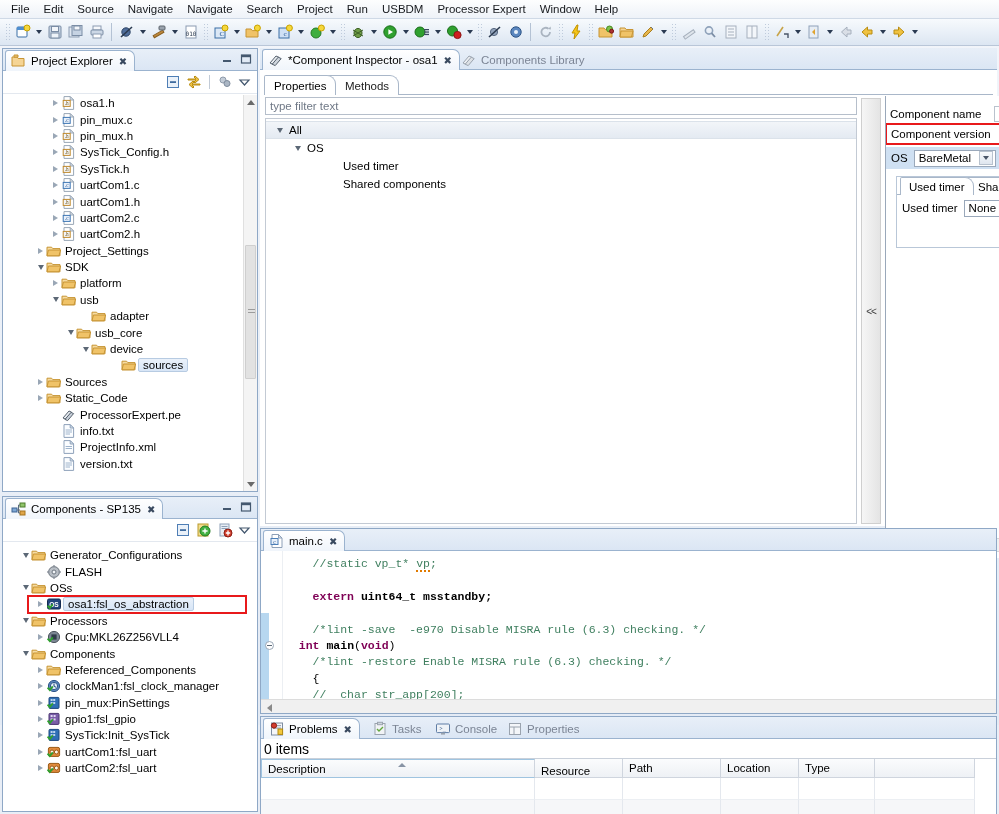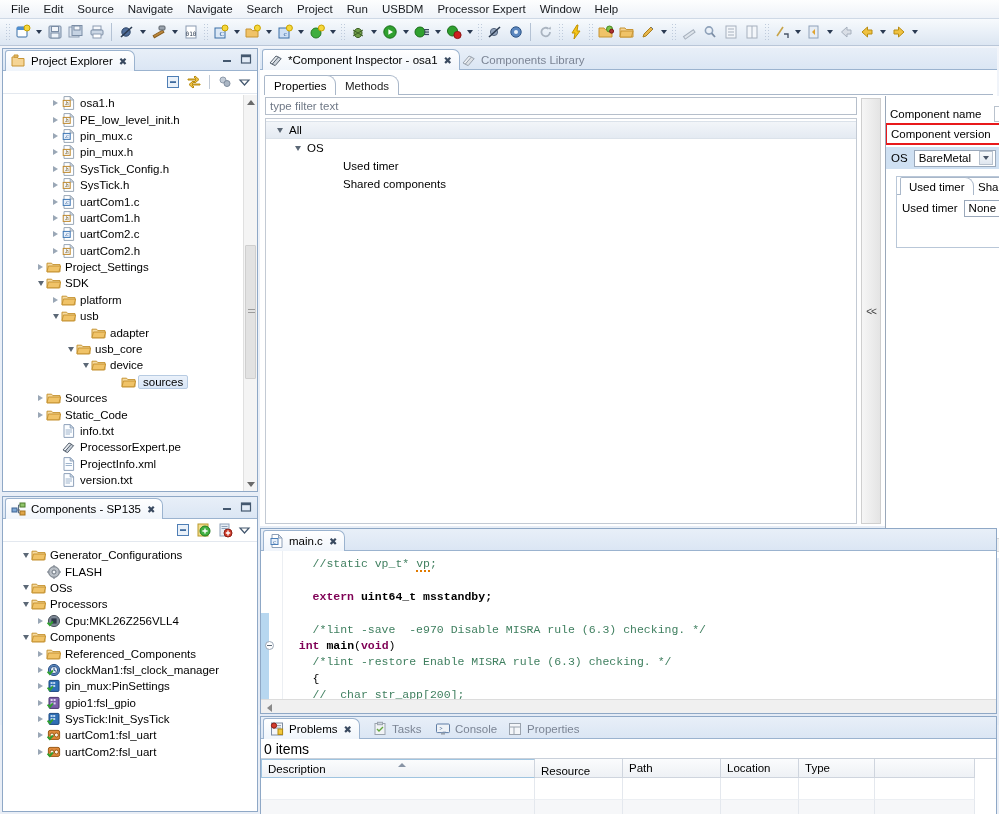--- a/index.html
+++ b/index.html
@@ -484,128 +484,115 @@
               </span>
               <span class="tlabel">osa1.h</span>
             </div>
             <div class="trow">
               <span style="width: 45px; flex: 0 0 45px;"></span>
               <span class="twist collapsed"></span>
               <span class="tico">
                 <svg viewBox="0 0 16 16" class="ico">
                   <path d="M3 1.6h6.2L12.6 5v9.4H3z" fill="#fff" stroke="#9aa7b6"></path>
                   <path d="M9.2 1.6V5h3.4z" fill="#e2e9f1" stroke="#9aa7b6"></path>
+                  <rect x="2.2" y="5.4" width="7" height="6" fill="#e8f0fa" stroke="#3f77b4"></rect>
+                  <text x="5.7" y="10.2" font-size="5.2" text-anchor="middle" fill="#1c4f8f" font-family="serif">.c</text>
+                </svg>
+              </span>
+              <span class="tlabel">pin_mux.c</span>
+            </div>
+            <div class="trow">
+              <span style="width: 45px; flex: 0 0 45px;"></span>
+              <span class="twist collapsed"></span>
+              <span class="tico">
+                <svg viewBox="0 0 16 16" class="ico">
+                  <path d="M3 1.6h6.2L12.6 5v9.4H3z" fill="#fff" stroke="#9aa7b6"></path>
+                  <path d="M9.2 1.6V5h3.4z" fill="#e2e9f1" stroke="#9aa7b6"></path>
                   <rect x="2.2" y="5.4" width="7" height="6" fill="#f1f4f9" stroke="#c08a2e"></rect>
                   <text x="5.7" y="10.2" font-size="5.2" text-anchor="middle" fill="#7a5a14" font-family="serif">.h</text>
                 </svg>
               </span>
-              <span class="tlabel">PE_low_level_init.h</span>
+              <span class="tlabel">pin_mux.h</span>
+            </div>
+            <div class="trow">
+              <span style="width: 45px; flex: 0 0 45px;"></span>
+              <span class="twist collapsed"></span>
+              <span class="tico">
+                <svg viewBox="0 0 16 16" class="ico">
+                  <path d="M3 1.6h6.2L12.6 5v9.4H3z" fill="#fff" stroke="#9aa7b6"></path>
+                  <path d="M9.2 1.6V5h3.4z" fill="#e2e9f1" stroke="#9aa7b6"></path>
+                  <rect x="2.2" y="5.4" width="7" height="6" fill="#f1f4f9" stroke="#c08a2e"></rect>
+                  <text x="5.7" y="10.2" font-size="5.2" text-anchor="middle" fill="#7a5a14" font-family="serif">.h</text>
+                </svg>
+              </span>
+              <span class="tlabel">SysTick_Config.h</span>
+            </div>
+            <div class="trow">
+              <span style="width: 45px; flex: 0 0 45px;"></span>
+              <span class="twist collapsed"></span>
+              <span class="tico">
+                <svg viewBox="0 0 16 16" class="ico">
+                  <path d="M3 1.6h6.2L12.6 5v9.4H3z" fill="#fff" stroke="#9aa7b6"></path>
+                  <path d="M9.2 1.6V5h3.4z" fill="#e2e9f1" stroke="#9aa7b6"></path>
+                  <rect x="2.2" y="5.4" width="7" height="6" fill="#f1f4f9" stroke="#c08a2e"></rect>
+                  <text x="5.7" y="10.2" font-size="5.2" text-anchor="middle" fill="#7a5a14" font-family="serif">.h</text>
+                </svg>
+              </span>
+              <span class="tlabel">SysTick.h</span>
             </div>
             <div class="trow">
               <span style="width: 45px; flex: 0 0 45px;"></span>
               <span class="twist collapsed"></span>
               <span class="tico">
                 <svg viewBox="0 0 16 16" class="ico">
                   <path d="M3 1.6h6.2L12.6 5v9.4H3z" fill="#fff" stroke="#9aa7b6"></path>
                   <path d="M9.2 1.6V5h3.4z" fill="#e2e9f1" stroke="#9aa7b6"></path>
                   <rect x="2.2" y="5.4" width="7" height="6" fill="#e8f0fa" stroke="#3f77b4"></rect>
                   <text x="5.7" y="10.2" font-size="5.2" text-anchor="middle" fill="#1c4f8f" font-family="serif">.c</text>
                 </svg>
               </span>
-              <span class="tlabel">pin_mux.c</span>
+              <span class="tlabel">uartCom1.c</span>
             </div>
             <div class="trow">
               <span style="width: 45px; flex: 0 0 45px;"></span>
               <span class="twist collapsed"></span>
               <span class="tico">
                 <svg viewBox="0 0 16 16" class="ico">
                   <path d="M3 1.6h6.2L12.6 5v9.4H3z" fill="#fff" stroke="#9aa7b6"></path>
                   <path d="M9.2 1.6V5h3.4z" fill="#e2e9f1" stroke="#9aa7b6"></path>
                   <rect x="2.2" y="5.4" width="7" height="6" fill="#f1f4f9" stroke="#c08a2e"></rect>
                   <text x="5.7" y="10.2" font-size="5.2" text-anchor="middle" fill="#7a5a14" font-family="serif">.h</text>
                 </svg>
               </span>
-              <span class="tlabel">pin_mux.h</span>
+              <span class="tlabel">uartCom1.h</span>
+            </div>
+            <div class="trow">
+              <span style="width: 45px; flex: 0 0 45px;"></span>
+              <span class="twist collapsed"></span>
+              <span class="tico">
+                <svg viewBox="0 0 16 16" class="ico">
+                  <path d="M3 1.6h6.2L12.6 5v9.4H3z" fill="#fff" stroke="#9aa7b6"></path>
+                  <path d="M9.2 1.6V5h3.4z" fill="#e2e9f1" stroke="#9aa7b6"></path>
+                  <rect x="2.2" y="5.4" width="7" height="6" fill="#e8f0fa" stroke="#3f77b4"></rect>
+                  <text x="5.7" y="10.2" font-size="5.2" text-anchor="middle" fill="#1c4f8f" font-family="serif">.c</text>
+                </svg>
+              </span>
+              <span class="tlabel">uartCom2.c</span>
             </div>
             <div class="trow">
               <span style="width: 45px; flex: 0 0 45px;"></span>
               <span class="twist collapsed"></span>
               <span class="tico">
                 <svg viewBox="0 0 16 16" class="ico">
                   <path d="M3 1.6h6.2L12.6 5v9.4H3z" fill="#fff" stroke="#9aa7b6"></path>
                   <path d="M9.2 1.6V5h3.4z" fill="#e2e9f1" stroke="#9aa7b6"></path>
                   <rect x="2.2" y="5.4" width="7" height="6" fill="#f1f4f9" stroke="#c08a2e"></rect>
                   <text x="5.7" y="10.2" font-size="5.2" text-anchor="middle" fill="#7a5a14" font-family="serif">.h</text>
                 </svg>
               </span>
-              <span class="tlabel">SysTick_Config.h</span>
-            </div>
-            <div class="trow">
-              <span style="width: 45px; flex: 0 0 45px;"></span>
-              <span class="twist collapsed"></span>
-              <span class="tico">
-                <svg viewBox="0 0 16 16" class="ico">
-                  <path d="M3 1.6h6.2L12.6 5v9.4H3z" fill="#fff" stroke="#9aa7b6"></path>
-                  <path d="M9.2 1.6V5h3.4z" fill="#e2e9f1" stroke="#9aa7b6"></path>
-                  <rect x="2.2" y="5.4" width="7" height="6" fill="#f1f4f9" stroke="#c08a2e"></rect>
-                  <text x="5.7" y="10.2" font-size="5.2" text-anchor="middle" fill="#7a5a14" font-family="serif">.h</text>
-                </svg>
-              </span>
-              <span class="tlabel">SysTick.h</span>
-            </div>
-            <div class="trow">
-              <span style="width: 45px; flex: 0 0 45px;"></span>
-              <span class="twist collapsed"></span>
-              <span class="tico">
-                <svg viewBox="0 0 16 16" class="ico">
-                  <path d="M3 1.6h6.2L12.6 5v9.4H3z" fill="#fff" stroke="#9aa7b6"></path>
-                  <path d="M9.2 1.6V5h3.4z" fill="#e2e9f1" stroke="#9aa7b6"></path>
-                  <rect x="2.2" y="5.4" width="7" height="6" fill="#e8f0fa" stroke="#3f77b4"></rect>
-                  <text x="5.7" y="10.2" font-size="5.2" text-anchor="middle" fill="#1c4f8f" font-family="serif">.c</text>
-                </svg>
-              </span>
-              <span class="tlabel">uartCom1.c</span>
-            </div>
-            <div class="trow">
-              <span style="width: 45px; flex: 0 0 45px;"></span>
-              <span class="twist collapsed"></span>
-              <span class="tico">
-                <svg viewBox="0 0 16 16" class="ico">
-                  <path d="M3 1.6h6.2L12.6 5v9.4H3z" fill="#fff" stroke="#9aa7b6"></path>
-                  <path d="M9.2 1.6V5h3.4z" fill="#e2e9f1" stroke="#9aa7b6"></path>
-                  <rect x="2.2" y="5.4" width="7" height="6" fill="#f1f4f9" stroke="#c08a2e"></rect>
-                  <text x="5.7" y="10.2" font-size="5.2" text-anchor="middle" fill="#7a5a14" font-family="serif">.h</text>
-                </svg>
-              </span>
-              <span class="tlabel">uartCom1.h</span>
-            </div>
-            <div class="trow">
-              <span style="width: 45px; flex: 0 0 45px;"></span>
-              <span class="twist collapsed"></span>
-              <span class="tico">
-                <svg viewBox="0 0 16 16" class="ico">
-                  <path d="M3 1.6h6.2L12.6 5v9.4H3z" fill="#fff" stroke="#9aa7b6"></path>
-                  <path d="M9.2 1.6V5h3.4z" fill="#e2e9f1" stroke="#9aa7b6"></path>
-                  <rect x="2.2" y="5.4" width="7" height="6" fill="#e8f0fa" stroke="#3f77b4"></rect>
-                  <text x="5.7" y="10.2" font-size="5.2" text-anchor="middle" fill="#1c4f8f" font-family="serif">.c</text>
-                </svg>
-              </span>
-              <span class="tlabel">uartCom2.c</span>
-            </div>
-            <div class="trow">
-              <span style="width: 45px; flex: 0 0 45px;"></span>
-              <span class="twist collapsed"></span>
-              <span class="tico">
-                <svg viewBox="0 0 16 16" class="ico">
-                  <path d="M3 1.6h6.2L12.6 5v9.4H3z" fill="#fff" stroke="#9aa7b6"></path>
-                  <path d="M9.2 1.6V5h3.4z" fill="#e2e9f1" stroke="#9aa7b6"></path>
-                  <rect x="2.2" y="5.4" width="7" height="6" fill="#f1f4f9" stroke="#c08a2e"></rect>
-                  <text x="5.7" y="10.2" font-size="5.2" text-anchor="middle" fill="#7a5a14" font-family="serif">.h</text>
-                </svg>
-              </span>
               <span class="tlabel">uartCom2.h</span>
             </div>
             <div class="trow">
               <span style="width: 30px; flex: 0 0 30px;"></span>
               <span class="twist collapsed"></span>
               <span class="tico">
                 <svg viewBox="0 0 16 16" class="ico">
                   <path d="M1 4.2h4.6L6.8 5.6H14V12.8H1z" fill="#f7dca2" stroke="#c79433"></path>
                   <path d="M2.4 7H14.6L13 12.8H1z" fill="#f0c368" stroke="#c79433"></path>
                 </svg>
@@ -703,45 +690,45 @@
             <div class="trow">
               <span style="width: 30px; flex: 0 0 30px;"></span>
               <span class="twist collapsed"></span>
               <span class="tico">
                 <svg viewBox="0 0 16 16" class="ico">
                   <path d="M1 4.2h4.6L6.8 5.6H14V12.8H1z" fill="#f7dca2" stroke="#c79433"></path>
                   <path d="M2.4 7H14.6L13 12.8H1z" fill="#f0c368" stroke="#c79433"></path>
                 </svg>
               </span>
               <span class="tlabel">Static_Code</span>
+            </div>
+            <div class="trow">
+              <span style="width: 45px; flex: 0 0 45px;"></span>
+              <span class="twist "></span>
+              <span class="tico">
+                <svg viewBox="0 0 16 16" class="ico">
+                  <path d="M2 11l6-7 2.6 1.2-6 7z" fill="#e9edf2" stroke="#55606d"></path>
+                  <path d="M4 12.4l6-7 2.6 1.2-6 7z" fill="#c9d1da" stroke="#55606d"></path>
+                </svg>
+              </span>
+              <span class="tlabel">ProcessorExpert.pe</span>
             </div>
             <div class="trow">
               <span style="width: 45px; flex: 0 0 45px;"></span>
               <span class="twist "></span>
               <span class="tico">
                 <svg viewBox="0 0 16 16" class="ico">
                   <path d="M3 1.6h6.2L12.6 5v9.4H3z" fill="#fbfdff" stroke="#8fa2ba"></path>
                   <path d="M9.2 1.6V5h3.4z" fill="#dbe6f2" stroke="#8fa2ba"></path>
                   <line x1="4.6" y1="7" x2="11" y2="7" stroke="#9fb4cc"></line>
                   <line x1="4.6" y1="9" x2="11" y2="9" stroke="#9fb4cc"></line>
                   <line x1="4.6" y1="11" x2="9" y2="11" stroke="#9fb4cc"></line>
                 </svg>
               </span>
               <span class="tlabel">info.txt</span>
-            </div>
-            <div class="trow">
-              <span style="width: 45px; flex: 0 0 45px;"></span>
-              <span class="twist "></span>
-              <span class="tico">
-                <svg viewBox="0 0 16 16" class="ico">
-                  <path d="M2 11l6-7 2.6 1.2-6 7z" fill="#e9edf2" stroke="#55606d"></path>
-                  <path d="M4 12.4l6-7 2.6 1.2-6 7z" fill="#c9d1da" stroke="#55606d"></path>
-                </svg>
-              </span>
-              <span class="tlabel">ProcessorExpert.pe</span>
             </div>
             <div class="trow">
               <span style="width: 45px; flex: 0 0 45px;"></span>
               <span class="twist "></span>
               <span class="tico">
                 <svg viewBox="0 0 16 16" class="ico">
                   <path d="M3 1.6h6.2L12.6 5v9.4H3z" fill="#fbfdff" stroke="#8fa2ba"></path>
                   <path d="M9.2 1.6V5h3.4z" fill="#dbe6f2" stroke="#8fa2ba"></path>
                   <line x1="4.6" y1="7.5" x2="11" y2="7.5" stroke="#9fb4cc"></line>
                   <line x1="4.6" y1="9.5" x2="11" y2="9.5" stroke="#9fb4cc"></line>
@@ -866,20 +853,33 @@
               <span style="width: 15px; flex: 0 0 15px;"></span>
               <span class="twist expanded"></span>
               <span class="tico">
                 <svg viewBox="0 0 16 16" class="ico">
                   <path d="M1 4.2h4.6L6.8 5.6H14V12.8H1z" fill="#f7dca2" stroke="#c79433"></path>
                   <path d="M2.4 7H14.6L13 12.8H1z" fill="#f0c368" stroke="#c79433"></path>
                 </svg>
               </span>
               <span class="tlabel">OSs</span>
             </div>
+            <div class="trow" style="position: relative;">
+              <span style="width: 30px; flex: 0 0 30px;"></span>
+              <span class="twist collapsed"></span>
+              <span class="tico">
+                <svg viewBox="0 0 16 16" class="ico">
+                  <rect x="1.5" y="3" width="13" height="10" rx="1.5" fill="#22467e" stroke="#122b52"></rect>
+                  <text x="8" y="11" font-size="6.6" text-anchor="middle" fill="#fff" font-family="sans-serif" font-weight="bold">OS</text>
+                  <path d="M1.6 9.6l2.2 2.4 3-3.6" fill="none" stroke="#2fa02f" stroke-width="1.9"></path>
+                </svg>
+              </span>
+              <span class="tlabel" style="background: linear-gradient(rgb(234, 241, 250), rgb(215, 229, 246)); border: 1px solid rgb(183, 203, 226); padding: 0px 4px; margin-left: 1px; border-radius: 2px;">osa1:fsl_os_abstraction</span>
+              <span style="position: absolute; inset: -1px 10px -1px 24px; border: 2px solid rgb(232, 25, 27); pointer-events: none;"></span>
+            </div>
             <div class="trow">
               <span style="width: 15px; flex: 0 0 15px;"></span>
               <span class="twist expanded"></span>
               <span class="tico">
                 <svg viewBox="0 0 16 16" class="ico">
                   <path d="M1 4.2h4.6L6.8 5.6H14V12.8H1z" fill="#f7dca2" stroke="#c79433"></path>
                   <path d="M2.4 7H14.6L13 12.8H1z" fill="#f0c368" stroke="#c79433"></path>
                 </svg>
               </span>
               <span class="tlabel">Processors</span>

